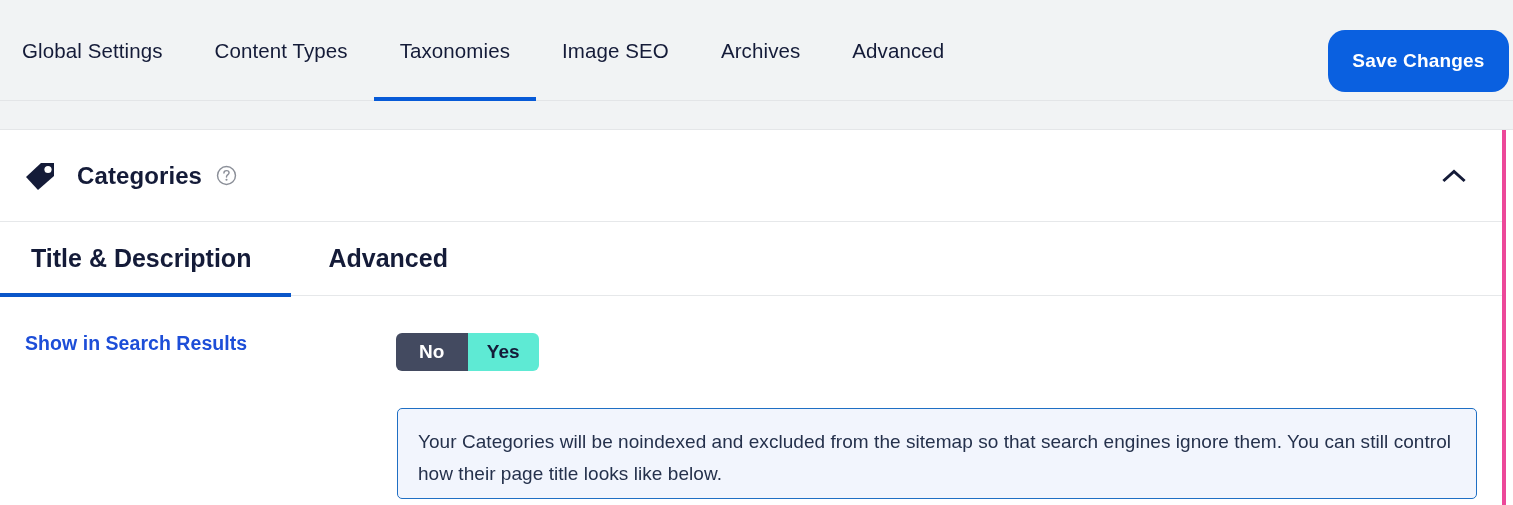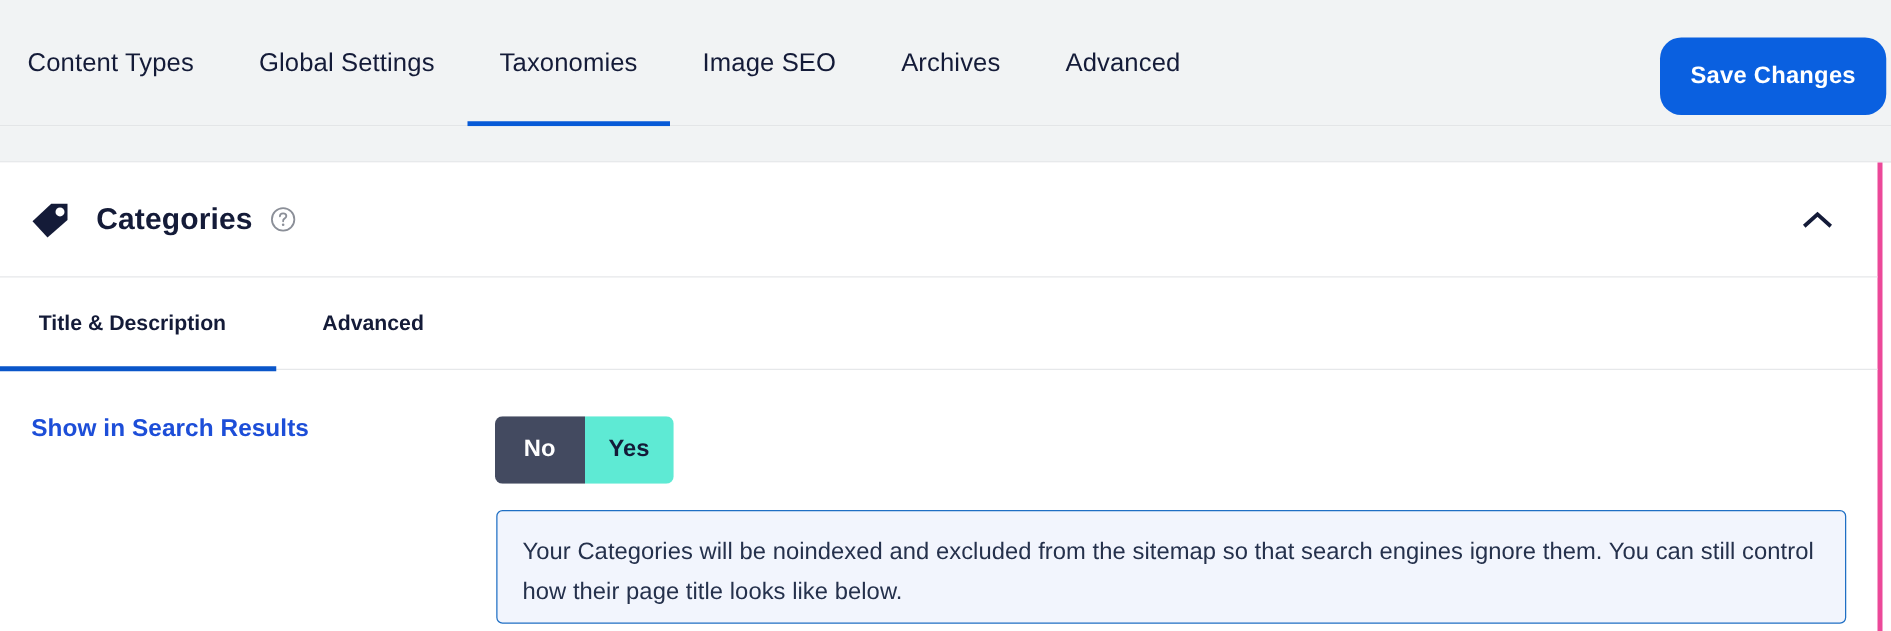--- a/index.html
+++ b/index.html
@@ -152,21 +152,21 @@
     align-items: center;
     border-bottom: 1px solid #e6e8ea;
   }
 
   .subtab {
     position: relative;
     height: 74px;
     display: flex;
     align-items: center;
     padding: 0 37px;
-    font-size: 17px;
+    font-size: 25px;
     font-weight: bold;
     color: #141b38;
     cursor: pointer;
     white-space: nowrap;
   }
   .subtab:first-child { padding-left: 31px; padding-right: 40px; }
 
   .subtab.active::after {
     content: "";
     position: absolute;
@@ -193,21 +193,21 @@
   }
 
   .toggle-group {
     position: absolute;
     left: 396px;
     top: 333px;
     display: flex;
     border-radius: 6px;
     overflow: hidden;
     width: 143px;
-    height: 54px;
+    height: 38px;
   }
 
   .toggle-opt {
     flex: 0 0 50%;
     display: flex;
     align-items: center;
     justify-content: center;
     font-size: 19px;
     font-weight: bold;
     cursor: pointer;
@@ -246,24 +246,24 @@
   }
 </style>
 </head>
 <body>
 
 <div id="app">
 
   <div class="topbar">
     <div class="topnav">
       <div class="nav-tab">
+        <span>Global Settings</span>
+      </div>
+      <div class="nav-tab">
         <span>Content Types</span>
-      </div>
-      <div class="nav-tab">
-        <span>Global Settings</span>
       </div>
       <div class="nav-tab active">
         <span>Taxonomies</span>
       </div>
       <div class="nav-tab">
         <span>Image SEO</span>
       </div>
       <div class="nav-tab">
         <span>Archives</span>
       </div>

